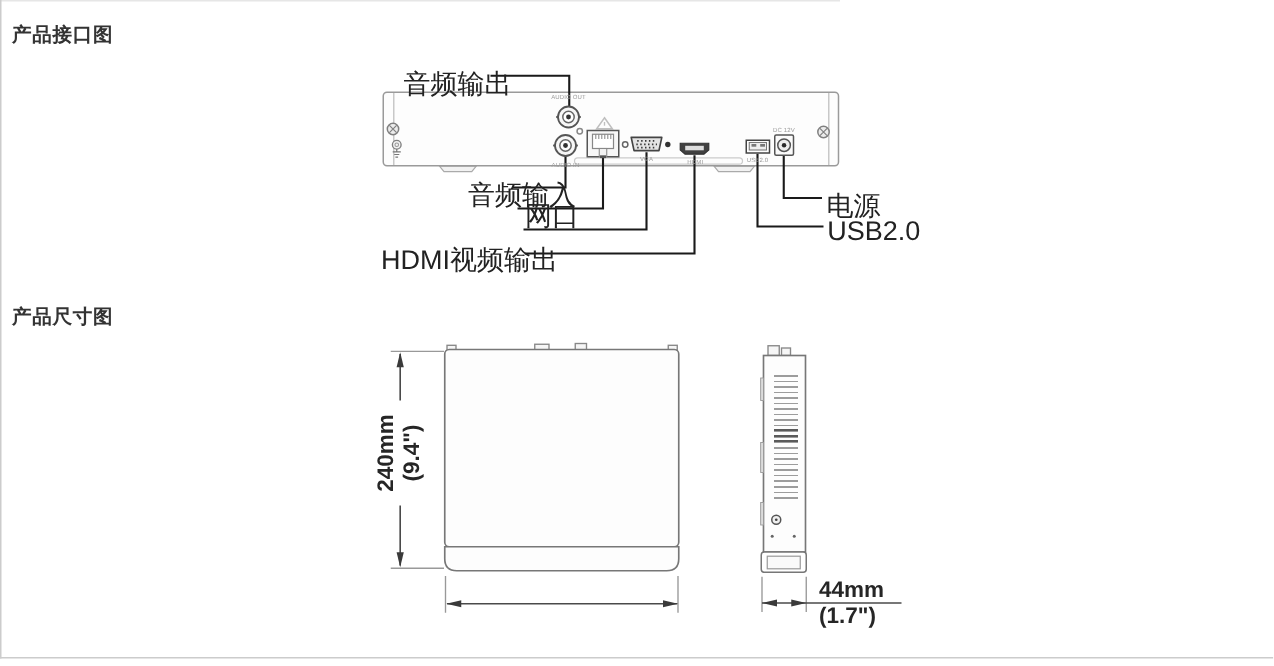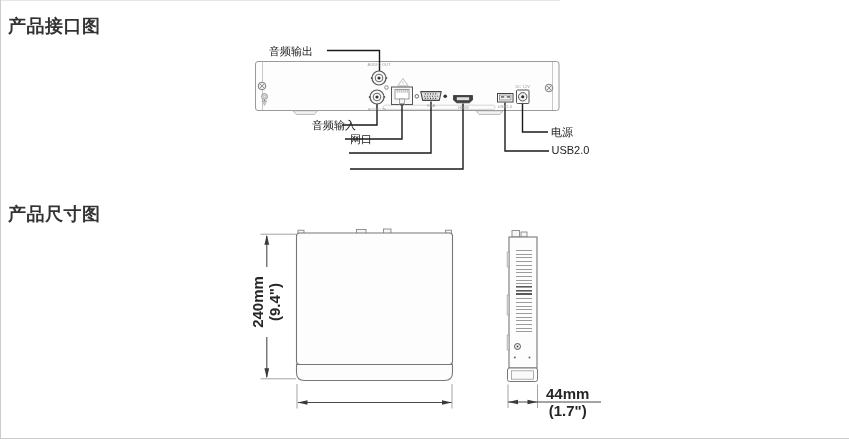--- a/index.html
+++ b/index.html
@@ -2,27 +2,27 @@
 <html><head>
 <meta charset="utf-8">
 <style>
   html,body{margin:0;padding:0;background:#fff;}
   .canvas{
     position:relative;width:849px;height:444px;background:#ffffff;
     font-family:"Liberation Sans","DejaVu Sans",sans-serif;overflow:hidden;
   }
   .canvas svg{position:absolute;left:0;top:0;}
   .t{position:absolute;color:#2e2e2e;white-space:nowrap;}
-  .title{font-size:18px;font-weight:600;color:#333;letter-spacing:.5px;}
-  .cn{font-size:11px;color:#222;}
+  .title{font-size:13px;font-weight:600;color:#333;letter-spacing:.5px;}
+  .cn{font-size:18px;color:#222;}
   .micro{font-size:4px;color:#9a9a9a;transform:translateX(-50%);letter-spacing:.1px;}
   .dim{font-size:15px;font-weight:bold;color:#262626;line-height:17px;text-align:center;}
   .dim.bg{background:#fff;}
   .dim-rot{transform:rotate(-90deg);transform-origin:center;}
-  .dim-left{text-align:center;}
+  .dim-left{text-align:left;}
   .vents{position:absolute;left:515.5px;top:250px;width:16px;height:84px;
     background:repeating-linear-gradient(to bottom,#9c9c9c 0 1px,transparent 1px 3.7px);}
   .vents-dark{position:absolute;left:515.5px;top:286px;width:16px;height:11px;
     background:repeating-linear-gradient(to bottom,#5a5a5a 0 1.4px,transparent 1.4px 3.7px);}
   .border-left{position:absolute;left:0;top:0;width:1px;height:439px;background:#cccccc;}
   .border-bottom{position:absolute;left:0;top:438px;width:849px;height:1px;background:#cccccc;}
   .border-top{position:absolute;left:0;top:0;width:560px;height:1px;background:#e6e6e6;}
 </style>
 </head>
 <body>
@@ -168,20 +168,21 @@
   </svg>
 
   <div class="vents"></div>
   <div class="vents-dark"></div>
 
   <div class="t title" style="left:8px;top:14px;">产品接口图</div>
 
   <div class="t cn" style="left:269px;top:44px;">音频输出</div>
   <div class="t cn" style="left:284px;top:117.5px;margin-left:28px;">音频输入</div>
   <div class="t cn" style="left:314px;top:131.5px;margin-left:36px;">网口</div>
+  <div class="t cn" style="left:254px;top:161px;">HDMI视频输出</div>
   <div class="t cn" style="left:551px;top:124.5px;">电源</div>
   <div class="t cn" style="left:551.5px;top:143.5px;">USB2.0</div>
 
   <div class="t micro" style="left:379px;top:62px;">AUDIO OUT</div>
   <div class="t micro" style="left:377px;top:106.5px;">AUDIO IN</div>
   <div class="t micro" style="left:431px;top:103px;">VGA</div>
   <div class="t micro" style="left:463.5px;top:105px;">HDMI</div>
   <div class="t micro" style="left:505px;top:103.5px;">USB2.0</div>
   <div class="t micro" style="left:522.7px;top:84px;">DC 12V</div>
 

